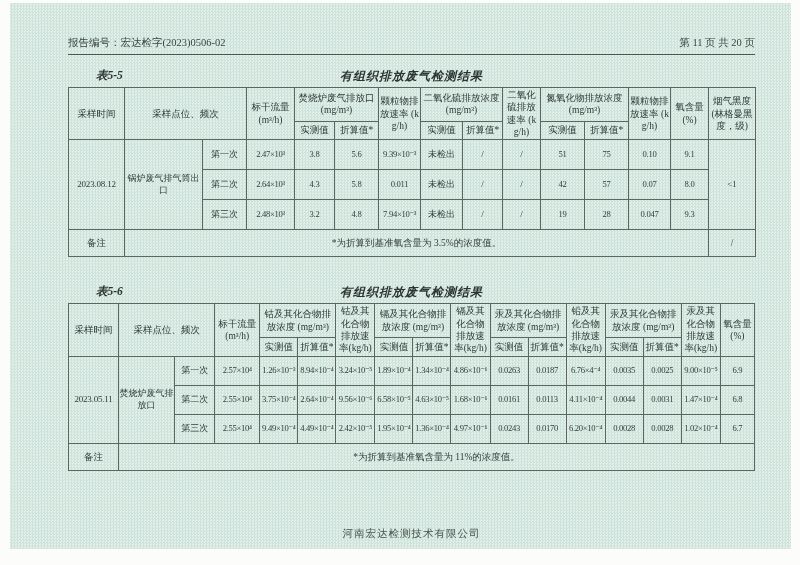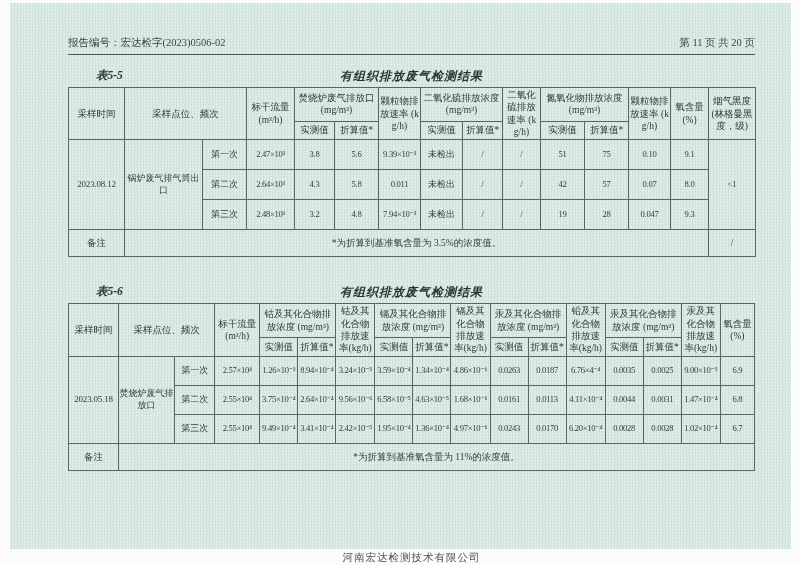--- a/index.html
+++ b/index.html
@@ -20,21 +20,21 @@
   table{border-collapse:collapse;table-layout:fixed;width:687px;}
   td{border:1px solid #5b6660;text-align:center;vertical-align:middle;
      padding:1px 0;font-size:9px;line-height:1.3;color:#333d39;word-break:break-all;}
   tr.h td{font-size:9.5px;color:#2e3834;padding:1px 1px;}
   td.num{white-space:nowrap;letter-spacing:-0.3px;font-size:8.6px;}
   td.date{font-size:9px;letter-spacing:-0.2px;white-space:nowrap;}
   tr.body55 td{height:27px;}
   tr.body56 td{height:26px;}
   tr.note td{height:24px;font-size:9.5px;}
   .gap{height:14px;}
-  .footer{margin-top:80px;text-align:center;font-size:10.5px;color:#47514c;letter-spacing:1px;}
+  .footer{margin-top:56px;text-align:center;font-size:10.5px;color:#47514c;letter-spacing:1px;}
 </style>
 </head>
 <body>
 
 <div class="stage">
   <div class="paper">
     <div class="content">
 
       <div class="hdr">
         <span>报告编号：宏达检字(2023)0506-02</span>
@@ -186,28 +186,28 @@
           <td>实测值</td>
           <td>折算值*</td>
           <td>实测值</td>
           <td>折算值*</td>
           <td>实测值</td>
           <td>折算值*</td>
           <td>实测值</td>
           <td>折算值*</td>
         </tr>
         <tr class="body56">
-          <td rowspan="3" class="date">2023.05.18</td>
+          <td rowspan="3" class="date">2023.05.11</td>
           <td rowspan="3">焚烧炉废气排放口</td>
           <td>第一次</td>
           <td class="num">2.57×10⁴</td>
           <td class="num">1.26×10⁻³</td>
           <td class="num">8.94×10⁻⁴</td>
           <td class="num">3.24×10⁻⁵</td>
-          <td class="num">3.59×10⁻⁴</td>
+          <td class="num">1.89×10⁻⁴</td>
           <td class="num">1.34×10⁻⁴</td>
           <td class="num">4.86×10⁻⁶</td>
           <td class="num">0.0263</td>
           <td class="num">0.0187</td>
           <td class="num">6.76×4⁻⁴</td>
           <td class="num">0.0035</td>
           <td class="num">0.0025</td>
           <td class="num">9.00×10⁻⁵</td>
           <td class="num">6.9</td>
         </tr>
@@ -225,21 +225,21 @@
           <td class="num">4.11×10⁻⁴</td>
           <td class="num">0.0044</td>
           <td class="num">0.0031</td>
           <td class="num">1.47×10⁻⁴</td>
           <td class="num">6.8</td>
         </tr>
         <tr class="body56">
           <td>第三次</td>
           <td class="num">2.55×10⁴</td>
           <td class="num">9.49×10⁻⁴</td>
-          <td class="num">3.41×10⁻⁴</td>
+          <td class="num">4.49×10⁻⁴</td>
           <td class="num">2.42×10⁻⁵</td>
           <td class="num">1.95×10⁻⁴</td>
           <td class="num">1.36×10⁻⁴</td>
           <td class="num">4.97×10⁻⁶</td>
           <td class="num">0.0243</td>
           <td class="num">0.0170</td>
           <td class="num">6.20×10⁻⁴</td>
           <td class="num">0.0028</td>
           <td class="num">0.0028</td>
           <td class="num">1.02×10⁻⁴</td>

